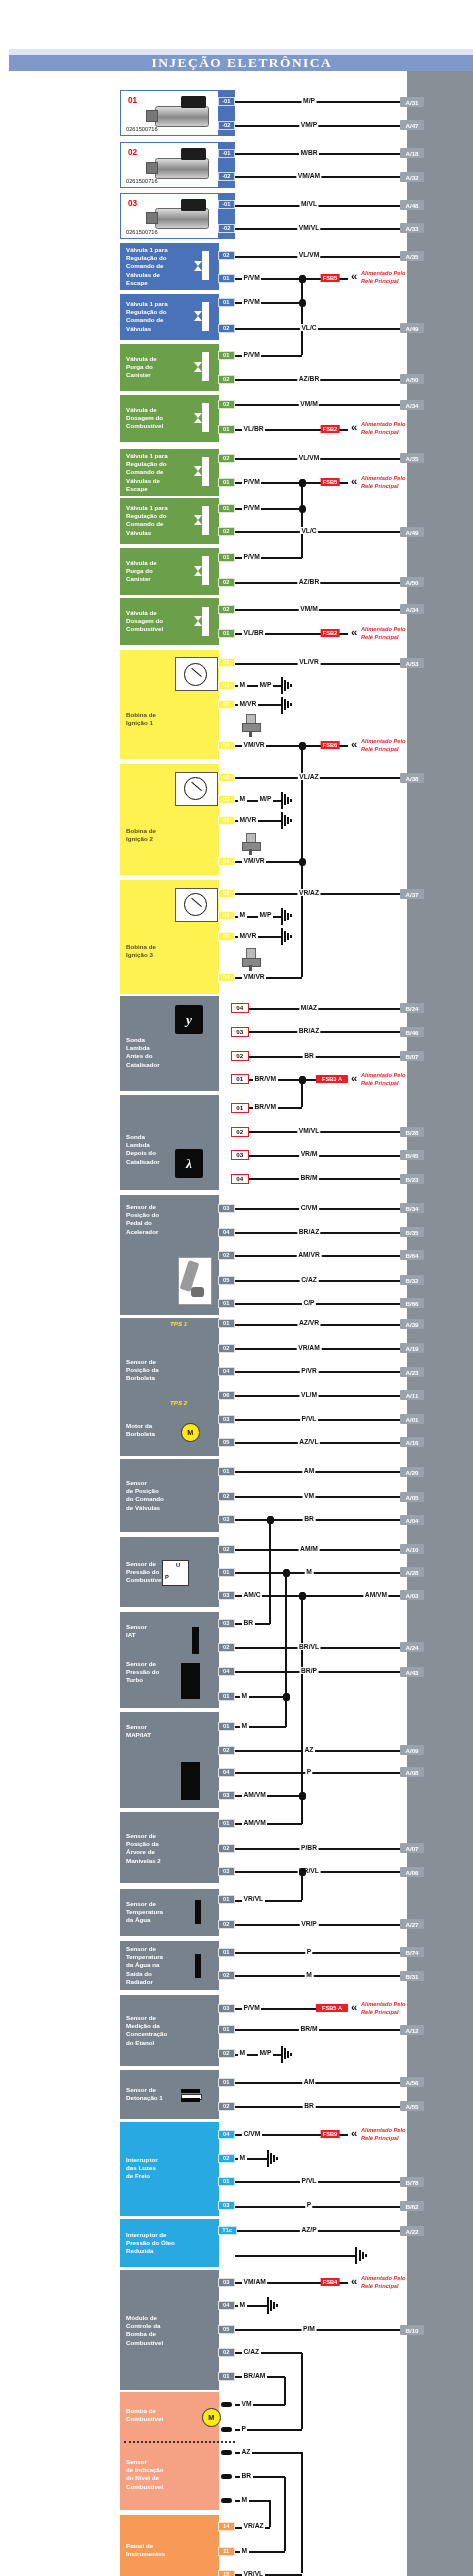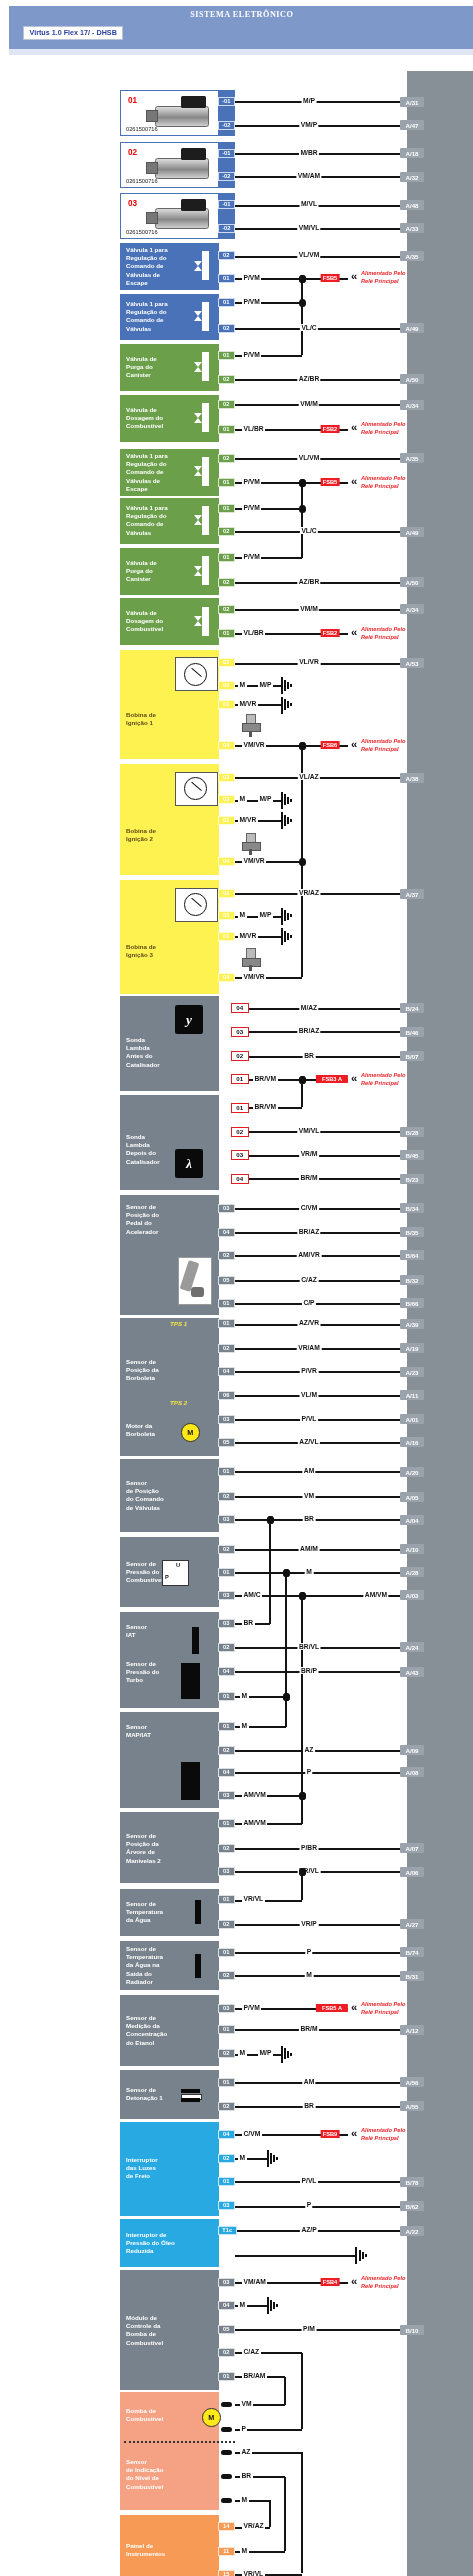--- a/index.html
+++ b/index.html
@@ -11,25 +11,22 @@
   .badge{position:absolute;left:14px;top:19.6px;background:#fff;border:0.5px solid #b8c2d8;
     color:#2b3f9e;font:bold 7.2px "Liberation Sans",sans-serif;padding:1.5px 5.2px;white-space:nowrap;}
   .band{position:absolute;left:9.3px;top:49px;width:465px;height:6.2px;background:#dfe5f3;}
   .title-bar{position:absolute;left:9.3px;top:55px;width:465px;height:16px;background:#7e99c9;
     color:#fff;font:bold 13.4px "Liberation Serif",serif;letter-spacing:1.5px;text-align:center;line-height:16px;}
 </style>
 </head>
 <body>
 
 <div id="canvas">
-  <div class="hdr">
-    <div class="sys-title">SISTEMA ELETRÔNICO</div>
-    <div class="badge">Virtus 1.0 Flex 17/ - DHSB</div>
-  </div>
   <div class="band"></div>
+  <div class="title-bar">INJEÇÃO ELETRÔNICA</div>
 <div style="position: absolute; left: 407px; top: 71px; width: 67px; height: 3967px; background: rgb(135, 144, 151);"></div>
     <div style="position: absolute; left: 301px; top: 278px; width: 1.5px; height: 77px; background: rgb(20, 20, 20);"></div>
     <div style="position: absolute; left: 301px; top: 483px; width: 1.5px; height: 75px; background: rgb(20, 20, 20);"></div>
     <div style="position: absolute; left: 301px; top: 745px; width: 1.5px; height: 232px; background: rgb(20, 20, 20);"></div>
     <div style="position: absolute; left: 301px; top: 1079px; width: 1.5px; height: 28px; background: rgb(20, 20, 20);"></div>
     <div style="position: absolute; left: 269px; top: 1520px; width: 1.5px; height: 104px; background: rgb(20, 20, 20);"></div>
     <div style="position: absolute; left: 285px; top: 1572px; width: 1.5px; height: 155px; background: rgb(20, 20, 20);"></div>
     <div style="position: absolute; left: 301px; top: 1596px; width: 1.5px; height: 228px; background: rgb(20, 20, 20);"></div>
     <div style="position: absolute; left: 301px; top: 1872px; width: 1.5px; height: 28px; background: rgb(20, 20, 20);"></div>
     <div style="position: absolute; left: 301px; top: 2353px; width: 1.5px; height: 76px; background: rgb(20, 20, 20);"></div>

